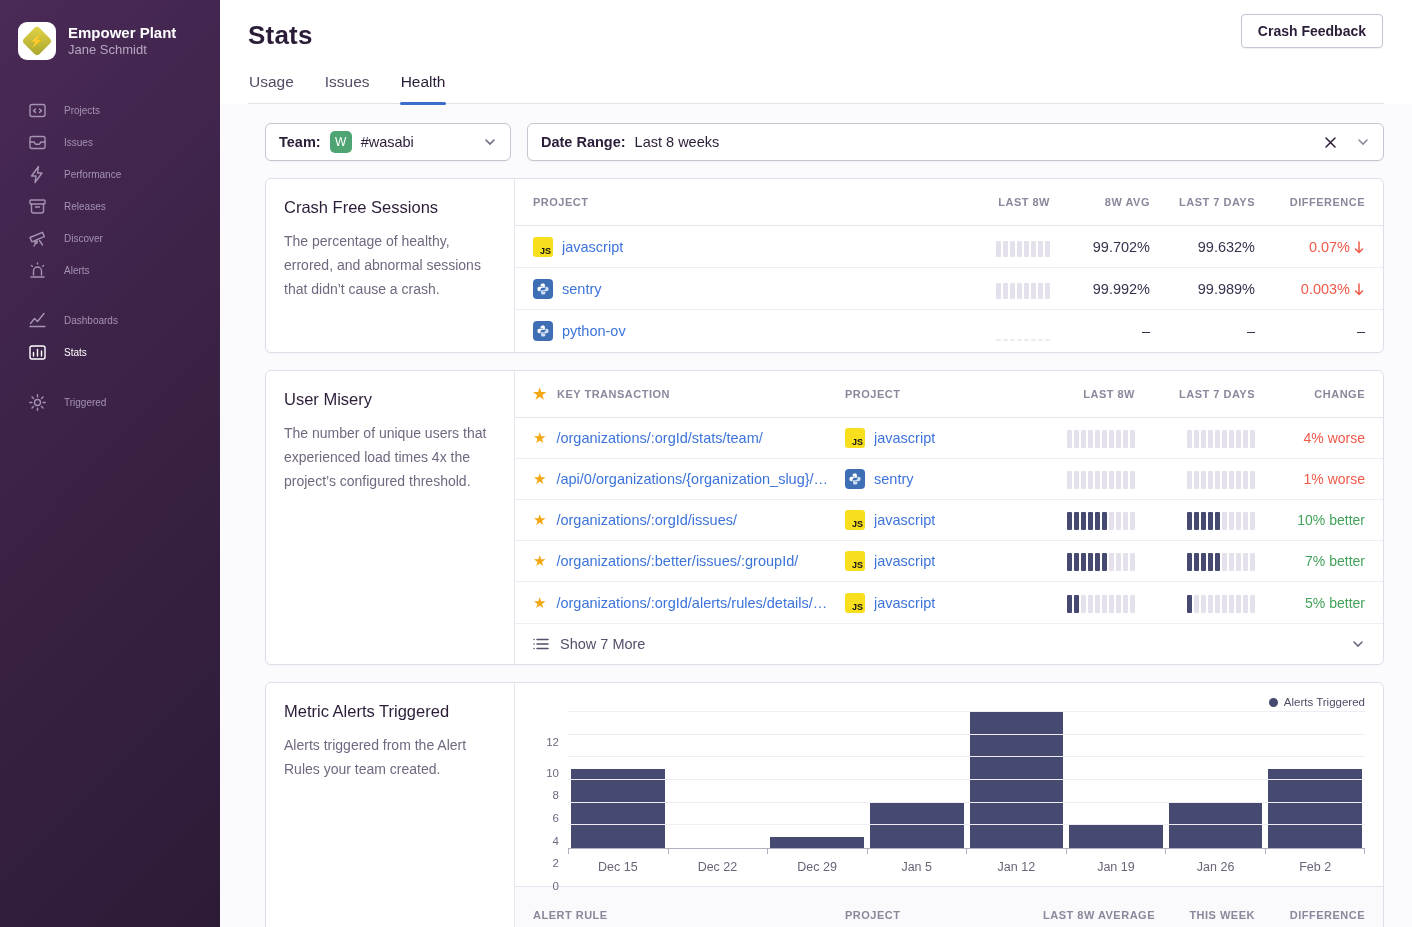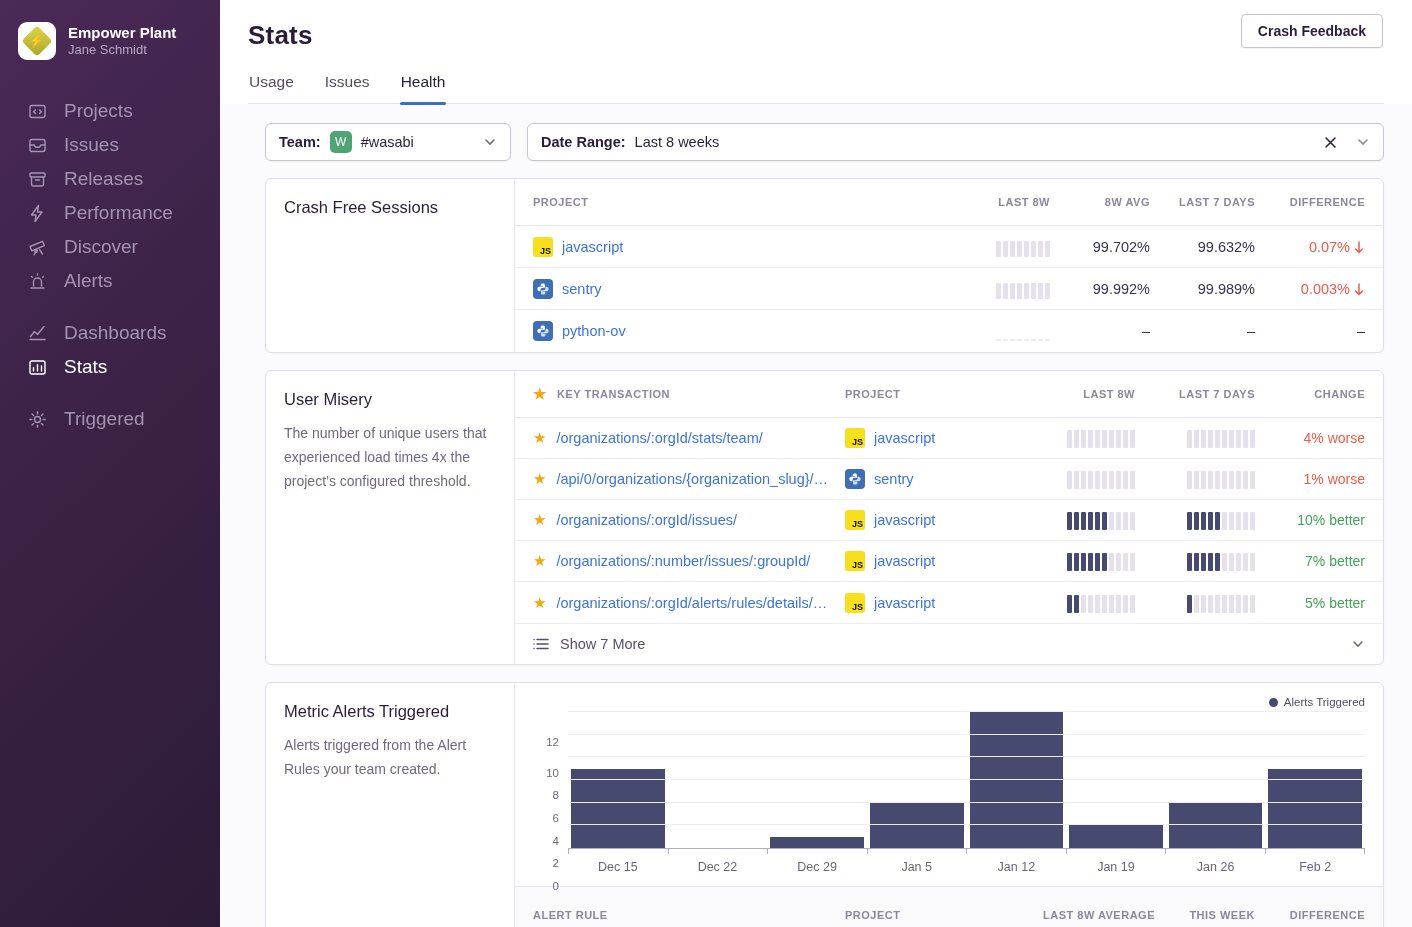--- a/index.html
+++ b/index.html
@@ -17,21 +17,21 @@
   .org-diamond { width:22px; height:22px; transform:rotate(45deg); border-radius:4px;
     background:linear-gradient(135deg,#e3d44a,#a7a62c);
     display:flex; align-items:center; justify-content:center; }
   .org-diamond span { transform:rotate(-45deg); color:#fff; font-size:12px; }
   .org-names { line-height:1.25; }
   .org-name { color:#fff; font-weight:bold; font-size:15px; }
   .user-name { color:#b7a8c2; font-size:13px; }
   .nav { display:flex; flex-direction:column; }
   .nav-gap { height:18px; }
   .nav-item { display:flex; align-items:center; gap:17px; padding:6px 18px 6px 27px;
-    font-size:19px; color:#a593b2; cursor:pointer; }
+    font-size:10px; color:#a593b2; cursor:pointer; }
   .nav-item .nico { width:20px; height:20px; display:flex; align-items:center; justify-content:center; }
   .nav-item svg { stroke:#a593b2; }
   .nav-item.active { color:#fff; }
   .nav-item.active svg { stroke:#fff; }
 
   
   .main { flex:1; display:flex; flex-direction:column; background:#fff; }
   .topbar { position:relative; padding:20px 28px 0 28px; background:#fff; }
   .page-title { font-size:26px; font-weight:bold; color:#2b1d38; letter-spacing:.2px; }
   .feedback-btn { position:absolute; top:14px; right:29px; height:34px; padding:0 16px;
@@ -154,33 +154,33 @@
             <svg width="19" height="19" viewBox="0 0 19 19" fill="none" stroke-width="1.4" stroke-linecap="round" stroke-linejoin="round">
               <rect x="2" y="3.5" width="15" height="12" rx="2"></rect>
               <path d="M2 9h4l1.5 2.2h4L13 9h4"></path>
             </svg>
           </span>
           <span>Issues</span>
         </div>
         <div class="nav-item">
           <span class="nico">
             <svg width="19" height="19" viewBox="0 0 19 19" fill="none" stroke-width="1.4" stroke-linecap="round" stroke-linejoin="round">
+              <path d="M10.5 1.5L3.5 11h4.5l-1 6.5 7-9.5H9.5z"></path>
+            </svg>
+          </span>
+          <span>Performance</span>
+        </div>
+        <div class="nav-item">
+          <span class="nico">
+            <svg width="19" height="19" viewBox="0 0 19 19" fill="none" stroke-width="1.4" stroke-linecap="round" stroke-linejoin="round">
               <rect x="2" y="3" width="15" height="4" rx="1"></rect>
               <path d="M3.5 7v7a2 2 0 002 2h8a2 2 0 002-2V7M7.5 10h4"></path>
             </svg>
           </span>
           <span>Releases</span>
-        </div>
-        <div class="nav-item">
-          <span class="nico">
-            <svg width="19" height="19" viewBox="0 0 19 19" fill="none" stroke-width="1.4" stroke-linecap="round" stroke-linejoin="round">
-              <path d="M10.5 1.5L3.5 11h4.5l-1 6.5 7-9.5H9.5z"></path>
-            </svg>
-          </span>
-          <span>Performance</span>
         </div>
         <div class="nav-item">
           <span class="nico">
             <svg width="19" height="19" viewBox="0 0 19 19" fill="none" stroke-width="1.4" stroke-linecap="round" stroke-linejoin="round">
               <path d="M2 8.5l12.5-5.2 1.8 4.3L3.8 12.8z"></path>
               <path d="M9 12l-3 5M11.5 11.5l3 4.5"></path>
               <circle cx="8" cy="13.2" r="1.2"></circle>
             </svg>
           </span>
           <span>Discover</span>
@@ -257,20 +257,21 @@
             </svg>
           <svg class="chev" viewBox="0 0 14 14" fill="none" stroke="#8d879c" stroke-width="1.6" stroke-linecap="round">
               <path d="M3 5l4 4 4-4"></path>
             </svg>
         </div>
       </div>
 
       <section class="panel">
         <div class="panel-info">
           <div class="panel-title">Crash Free Sessions</div>
+          <div class="panel-desc">The percentage of healthy, errored, and abnormal sessions that didn’t cause a crash.</div>
         </div>
         <div class="panel-table">
           <div class="t-head grid-crash">
             <span>PROJECT</span>
             <span class="r">LAST 8W</span>
             <span class="r">8W AVG</span>
             <span class="r">LAST 7 DAYS</span>
             <span class="r">DIFFERENCE</span>
           </div>
 
@@ -485,21 +486,21 @@
                   <i style="height: 18px; background: rgb(228, 225, 236);"></i>
                   <i style="height: 18px; background: rgb(228, 225, 236);"></i>
                   <i style="height: 18px; background: rgb(228, 225, 236);"></i>
                   <i style="height: 18px; background: rgb(228, 225, 236);"></i>
                 </span>
                 <span class="r better">10% better</span>
               </div>
               <div class="t-row grid-misery" style="height: 41px;">
                 <span class="trans-cell">
                   <span class="star">★</span>
-                  <a class="link">/organizations/:number/issues/:groupId/</a>
+                  <a class="link">/organizations/:better/issues/:groupId/</a>
                 </span>
                 <span class="proj-cell">
                   <span class="badge-js">
                     <span>JS</span>
                   </span>
                   <a class="link">javascript</a>
                 </span>
                 <span class="spark s8">
                   <i style="height: 18px; background: rgb(70, 74, 112);"></i>
                   <i style="height: 18px; background: rgb(70, 74, 112);"></i>

